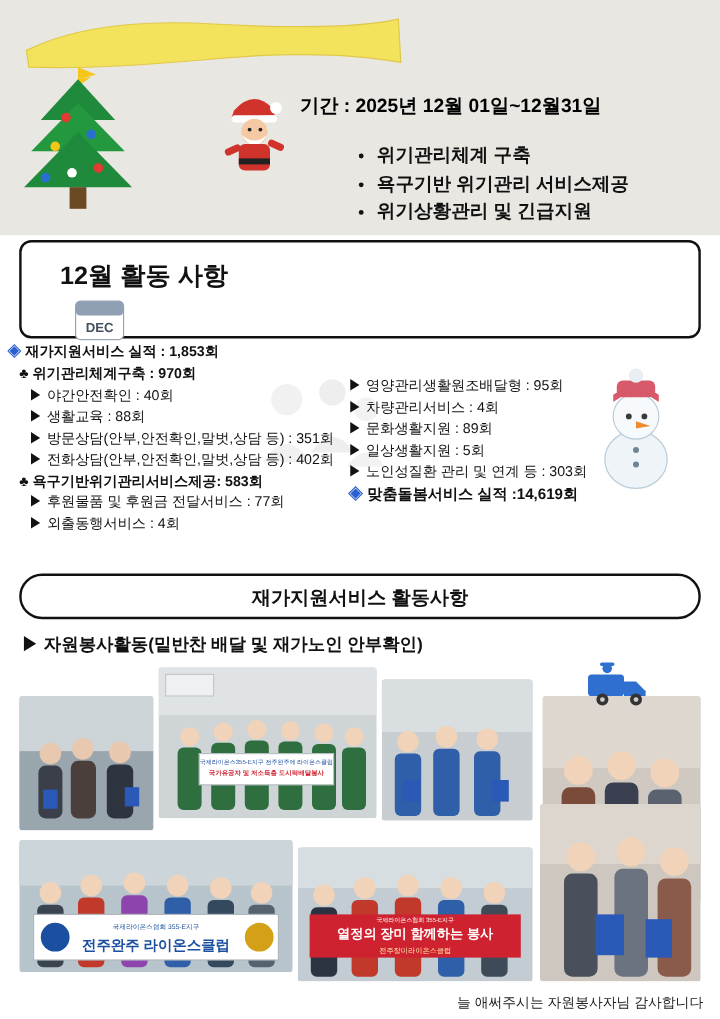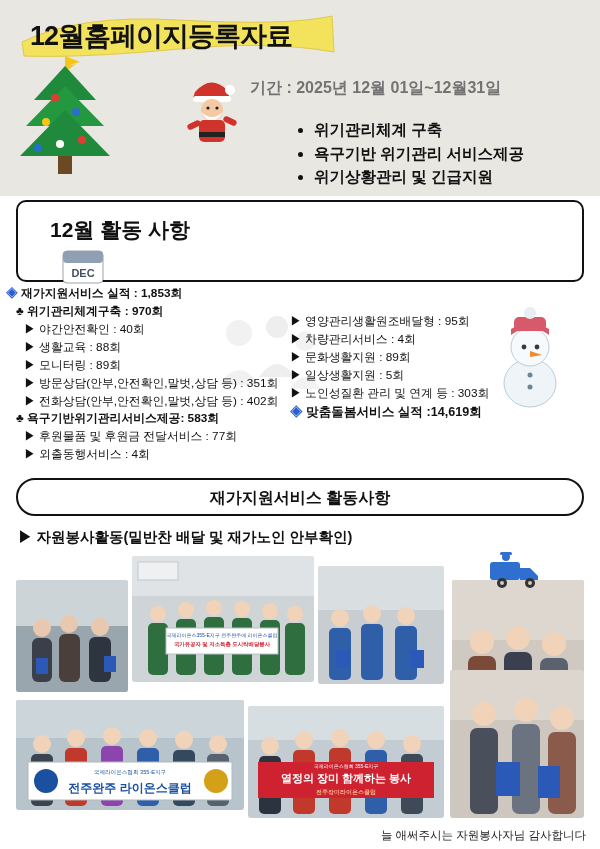--- a/index.html
+++ b/index.html
@@ -31,21 +31,21 @@
     white-space:nowrap;
   }
   .tree { position:absolute; left:10px; top:52px; width:110px; height:130px; }
   .santa { position:absolute; left:175px; top:70px; width:72px; height:80px; }
   .center-name {
     position:absolute; left:62px; top:178px;
     font-size:13.5px; font-weight:bold; color:#222;margin-top:48px;
   }
   .period {
     position:absolute; left:250px; top:78px;
-    font-size:16px; font-weight:bold; color:#737373;
+    font-size:16px; font-weight:bold; color:#000000;
   }
   .bullets {
     position:absolute; left:282px; top:104px;
     margin:14px; padding:0 0 0 18px;
     font-size:15.5px; font-weight:bold; line-height:1.52;
   }
   .bullets li { margin:0; }
 
   
   .activity-box {
@@ -111,21 +111,20 @@
   }
 </style>
 </head>
 <body>
 
 <div class="header">
 
   <svg class="title-banner" viewBox="0 0 320 48">
     <path d="M4 30 Q 60 2 160 8 Q 270 14 314 4 L 316 40 Q 250 28 150 38 Q 60 46 6 44 Z" fill="#f2e25c" stroke="#e0c94a" stroke-width="1"></path>
   </svg>
-  <div class="title-text">12월홈페이지등록자료</div>
 
   <svg class="tree" viewBox="0 0 110 130">
     <polygon points="55,4 70,10 56,14 66,12 55,20" fill="#f5c518"></polygon>
     <polygon points="55,14 86,48 24,48" fill="#1f8a3b"></polygon>
     <polygon points="55,34 94,74 16,74" fill="#23983f"></polygon>
     <polygon points="55,58 100,104 10,104" fill="#1f8a3b"></polygon>
     <rect x="48" y="104" width="14" height="18" fill="#6b4a23"></rect>
     <circle cx="45" cy="46" r="4" fill="#e03c31"></circle>
     <circle cx="66" cy="60" r="4" fill="#2a6fd0"></circle>
     <circle cx="36" cy="70" r="4" fill="#f5c518"></circle>
@@ -189,21 +188,20 @@
     <polygon points="38,48 50,52 38,54" fill="#f08a2a"></polygon>
     <circle cx="38" cy="72" r="2.5" fill="#6f8494"></circle>
     <circle cx="38" cy="84" r="2.5" fill="#6f8494"></circle>
   </svg>
 
   <div class="col-l">
     <div class="ln b"><span class="dia">◈</span> <span>재가지원서비스 실적 : 1,853회</span></div>
     <div class="ln b ind1"><span class="clover">♣</span> <span>위기관리체계구축 : 970회</span></div>
     <div class="ln ind2">▶ <span>야간안전확인 : 40회</span></div>
     <div class="ln ind2">▶ <span>생활교육 : 88회</span></div>
-    <div class="ln ind2">▶ <span>모니터링 : 89회</span></div>
     <div class="ln ind2">▶ <span>방문상담(안부,안전확인,말벗,상담 등) : 351회</span></div>
     <div class="ln ind2">▶ <span>전화상담(안부,안전확인,말벗,상담 등) : 402회</span></div>
     <div class="ln b ind1"><span class="clover">♣</span> <span>욕구기반위기관리서비스제공: 583회</span></div>
     <div class="ln ind2">▶ <span>후원물품 및 후원금 전달서비스 : 77회</span></div>
     <div class="ln ind2">▶ <span>외출동행서비스 : 4회</span></div>
   </div>
 
   <div class="col-r">
     <div class="ln">▶ <span>영양관리생활원조배달형 : 95회</span></div>
     <div class="ln">▶ <span>차량관리서비스 : 4회</span></div>

